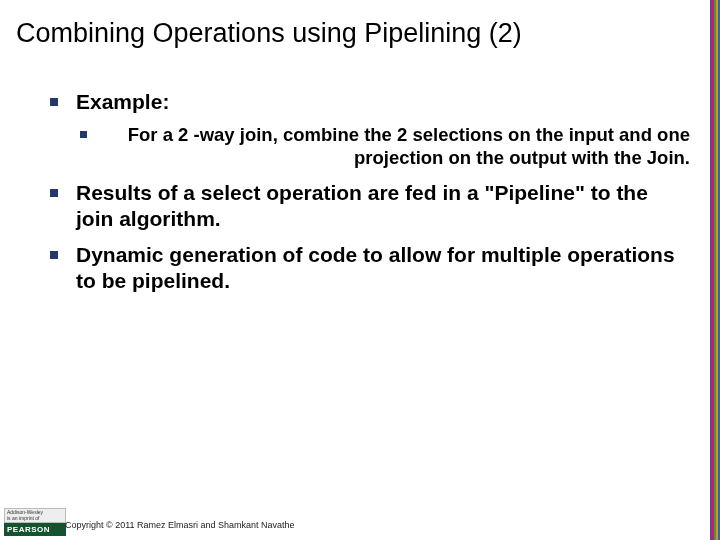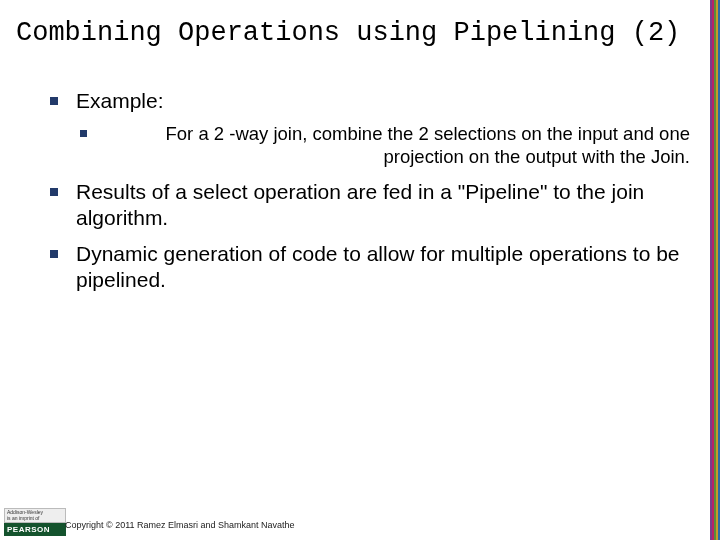--- a/index.html
+++ b/index.html
@@ -24,29 +24,28 @@
   .right-stripe div { flex: 1; height: 100%; }
   .rs1 { background: #7a3a8c; }
   .rs2 { background: #b72467; }
   .rs3 { background: #5a8c3a; }
   .rs4 { background: #c79a2a; }
   .rs5 { background: #2a6aa8; }
   .title {
     font-size: 27px;
     padding: 18px 20px 0 16px;
     font-weight: normal;
-    font-family: Liberation Mono, monospace;
   }
   .content {
     padding: 40px 30px 0 48px;
     font-size: 21px;
     line-height: 1.25;
   }
   ul.level1 { list-style: none; }
-  ul.level1 > li { position: relative; padding-left: 28px; margin-bottom: 10px; }
+  ul.level1 > li { position: relative; padding-left: 28px; margin-bottom: 10px; font-weight: bold; }
   ul.level2 { list-style: none; margin-top: 8px; }
   ul.level2 > li { position: relative; padding-left: 30px; font-size: 18.5px; margin-bottom: 8px; text-align: right; }
   .bullet-sq {
     position: absolute;
     width: 8px;
     height: 8px;
     background: #223a6a;
     top: 9px;
     left: 2px;
   }

